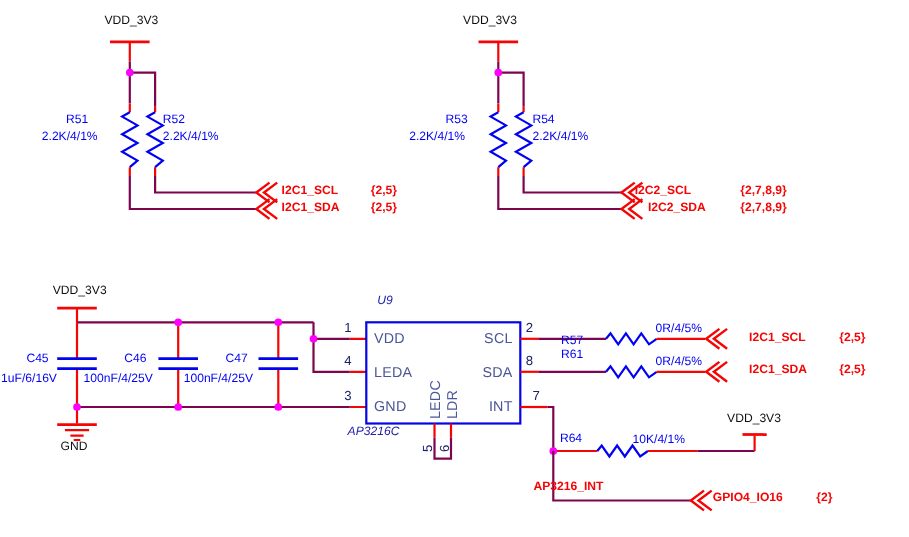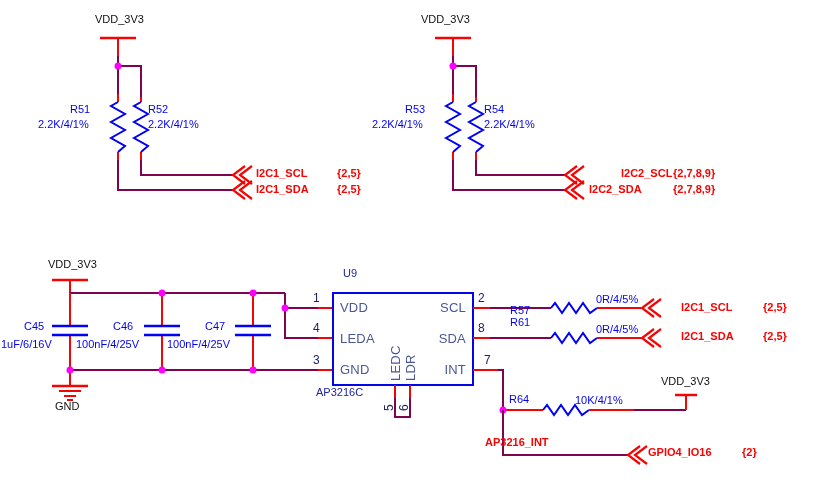--- a/index.html
+++ b/index.html
@@ -4,21 +4,21 @@
 <style>
   html,body{margin:0;padding:0;background:#ffffff;}
   #page{position:relative;width:826px;height:488px;background:#ffffff;overflow:hidden;
         font-family:"Liberation Sans",sans-serif;}
   #wires{position:absolute;left:0;top:0;}
   .lbl{position:absolute;font-size:11px;line-height:1;white-space:nowrap;
        font-family:"Liberation Sans",sans-serif;}
   .blue{color:#0202f2;}
   .red{color:#f50404;font-weight:bold;}
   .blk{color:#101010;}
-  .navy{color:#2023a6;}
+  .navy{color:#2023a6;font-style:italic;}
   .pnum{color:#1c2168;font-size:12px;}
   .pname{color:#4b5796;font-size:13px;letter-spacing:.2px;}
   .vert{transform:rotate(-90deg);transform-origin:0 0;}
   .ralign{text-align:right;width:51px;}
 </style>
 </head>
 <body>
 
 <div id="page">
 
@@ -147,35 +147,35 @@
     <path d="M686 396 L686 410" stroke="#f50404" stroke-width="2" fill="none"></path>
   </g>
   <circle cx="503" cy="410" r="3.5" fill="#ff00ff"></circle>
   <path d="M503 410 L503 455 L628 455" stroke="#7d0550" stroke-width="2" fill="none"></path>
   <g>
     <path d="M640 446 L628 455 L640 464 M647 446 L635 455 L647 464" stroke="#f50404" stroke-width="2.2" fill="none"></path>
   </g>
 </svg>
 
 <div class="lbl blk" style="left:95px;top:14px">VDD_3V3</div>
-<div class="lbl blue" style="left:70px;top:104px">R51</div>
+<div class="lbl blue" style="left:60px;top:104px">R51</div>
 <div class="lbl blue" style="left:38px;top:119px">2.2K/4/1%</div>
 <div class="lbl blue" style="left:148px;top:104px">R52</div>
 <div class="lbl blue" style="left:148px;top:119px">2.2K/4/1%</div>
 <div class="lbl red" style="left:256px;top:168px">I2C1_SCL</div>
 <div class="lbl red" style="left:337px;top:168px">{2,5}</div>
 <div class="lbl red" style="left:256px;top:184px">I2C1_SDA</div>
 <div class="lbl red" style="left:337px;top:184px">{2,5}</div>
 
 <div class="lbl blk" style="left:421px;top:14px">VDD_3V3</div>
 <div class="lbl blue" style="left:405px;top:104px">R53</div>
 <div class="lbl blue" style="left:372px;top:119px">2.2K/4/1%</div>
 <div class="lbl blue" style="left:484px;top:104px">R54</div>
 <div class="lbl blue" style="left:484px;top:119px">2.2K/4/1%</div>
-<div class="lbl red" style="left:621px;top:168px">I2C2_SCL</div>
+<div class="lbl red" style="left:577px;top:168px">I2C2_SCL</div>
 <div class="lbl red" style="left:673px;top:168px">{2,7,8,9}</div>
 <div class="lbl red" style="left:589px;top:184px">I2C2_SDA</div>
 <div class="lbl red" style="left:673px;top:184px">{2,7,8,9}</div>
 
 <div class="lbl blk" style="left:48px;top:259px">VDD_3V3</div>
 <div class="lbl blue" style="left:24px;top:321px">C45</div>
 <div class="lbl blue" style="left:1px;top:339px">1uF/6/16V</div>
 <div class="lbl blue" style="left:113px;top:321px">C46</div>
 <div class="lbl blue" style="left:76px;top:339px">100nF/4/25V</div>
 <div class="lbl blue" style="left:205px;top:321px">C47</div>

